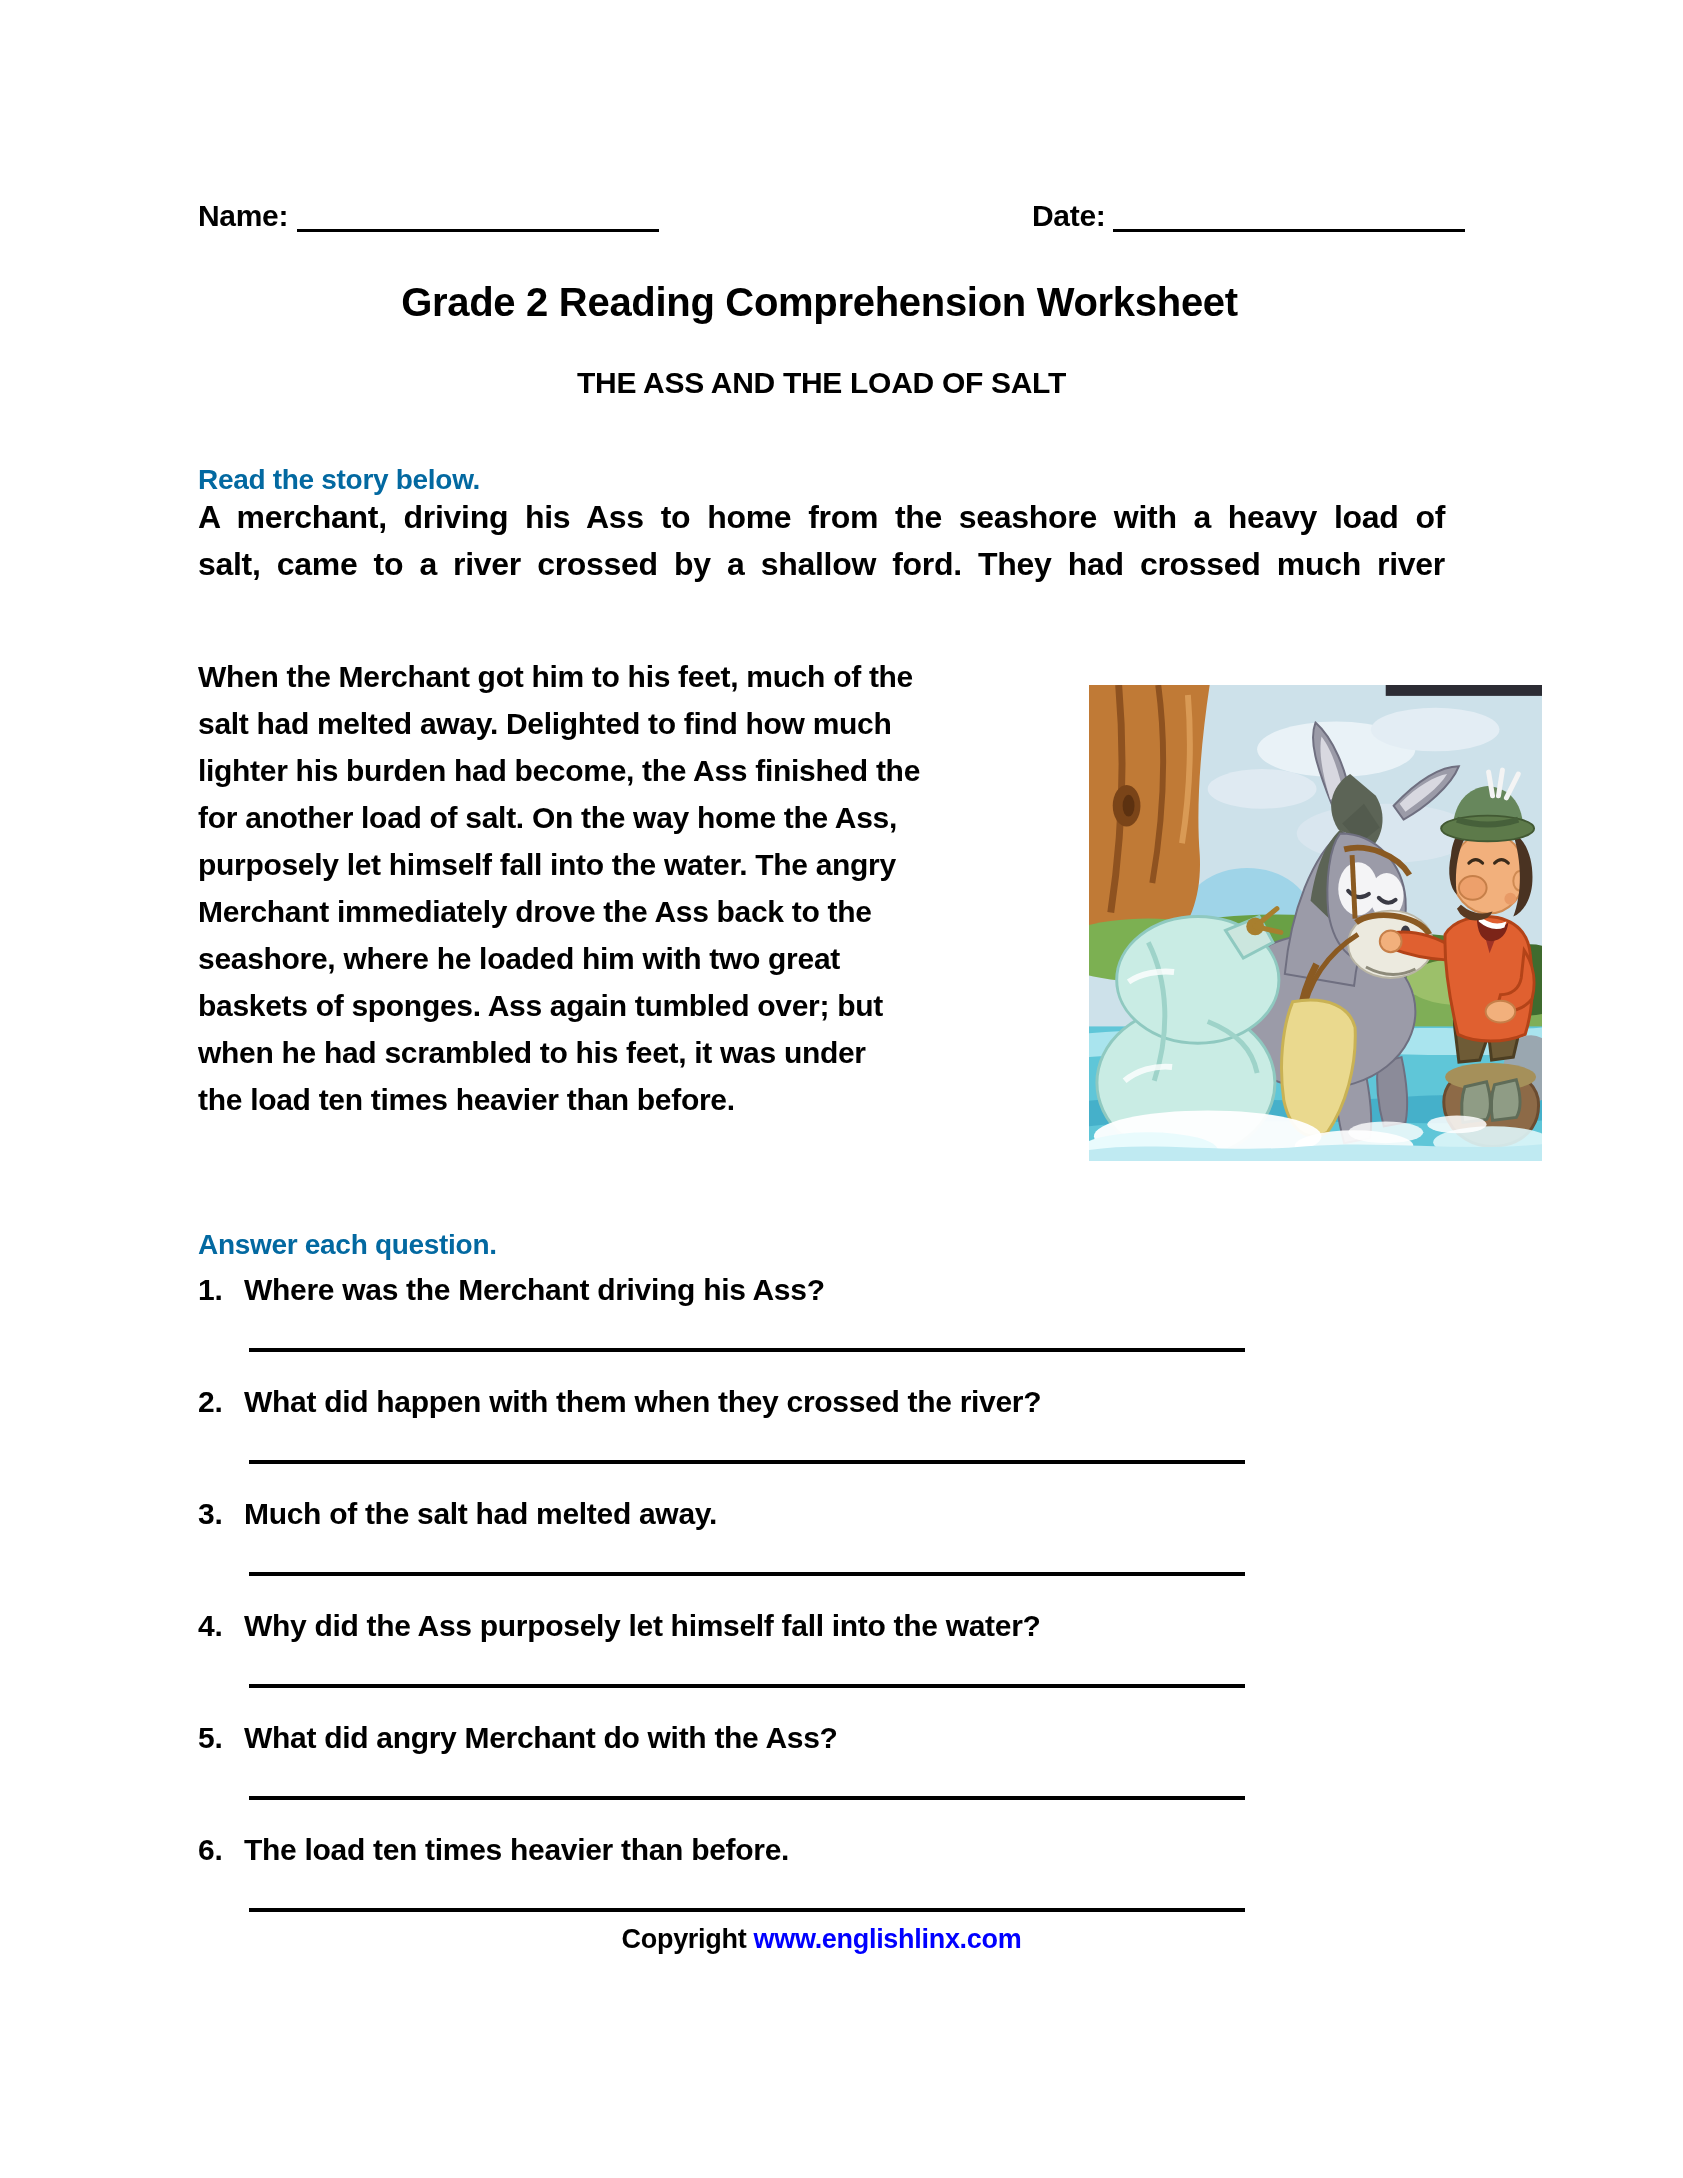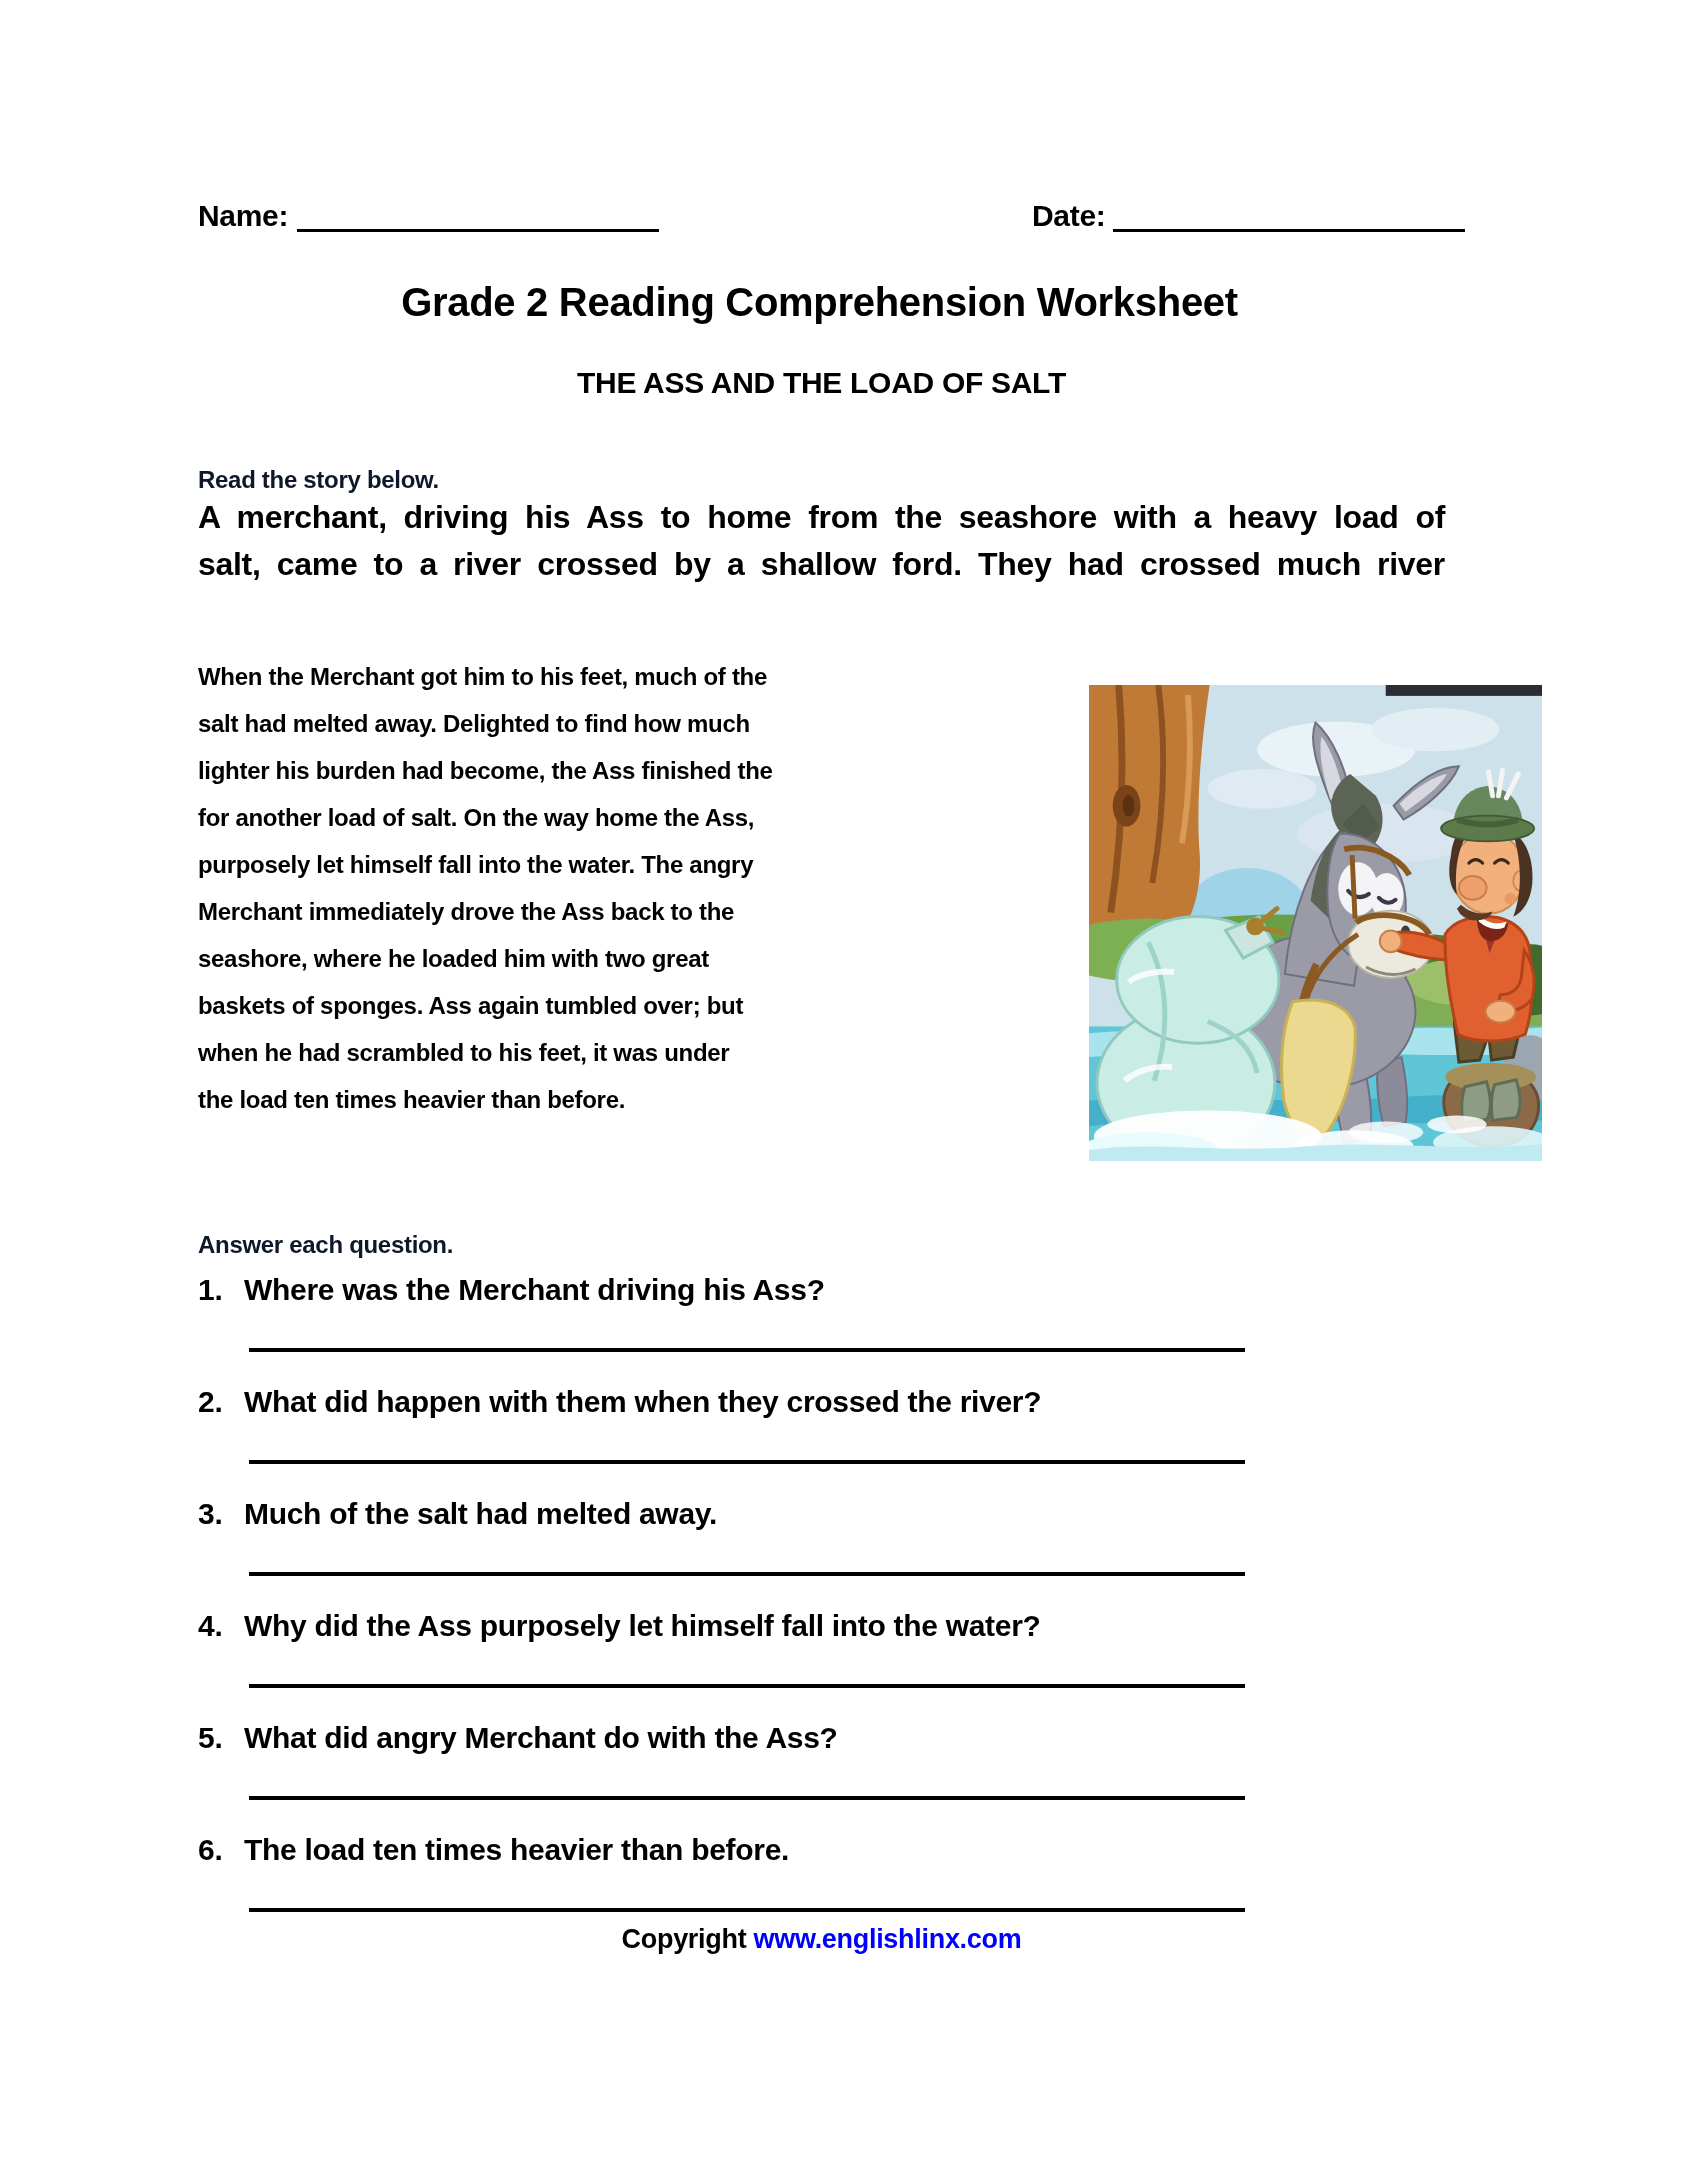--- a/index.html
+++ b/index.html
@@ -28,33 +28,33 @@
     position: absolute; top: 280px; left: 196px; width: 1247px;
     text-align: center; font-size: 40px; line-height: 44px;
   }
   .subtitle {
     position: absolute; top: 365px; left: 198px; width: 1247px;
     text-align: center; font-size: 30px; line-height: 36px;
   }
   
   .section-heading {
     position: absolute; left: 198px;
-    font-size: 24px; line-height: 38px; color: #0f172a;
+    font-size: 28px; line-height: 38px; color: #0369a1;
   }
   .story-heading { top: 461px; }
   .questions-heading { top: 1226px; }
   
   .story-full {
     position: absolute; top: 494px; left: 198px; width: 1247px;
     font-size: 32px; line-height: 47px;
   }
   .story-full .story-line { text-align: justify; text-align-last: justify; }
   .story-wrapped {
     position: absolute; top: 653px; left: 198px; width: 886px;
-    font-size: 24px; line-height: 47px;
+    font-size: 30px; line-height: 47px;
   }
   
   .illus {
     position: absolute; top: 685px; left: 1089px;
     width: 453px; height: 476px;
   }
   .illus svg { display: block; width: 100%; height: 100%; }
   
   .questions { position: absolute; top: 1270px; left: 198px; width: 1247px; }
   .q-item { margin-bottom: 30px; }

